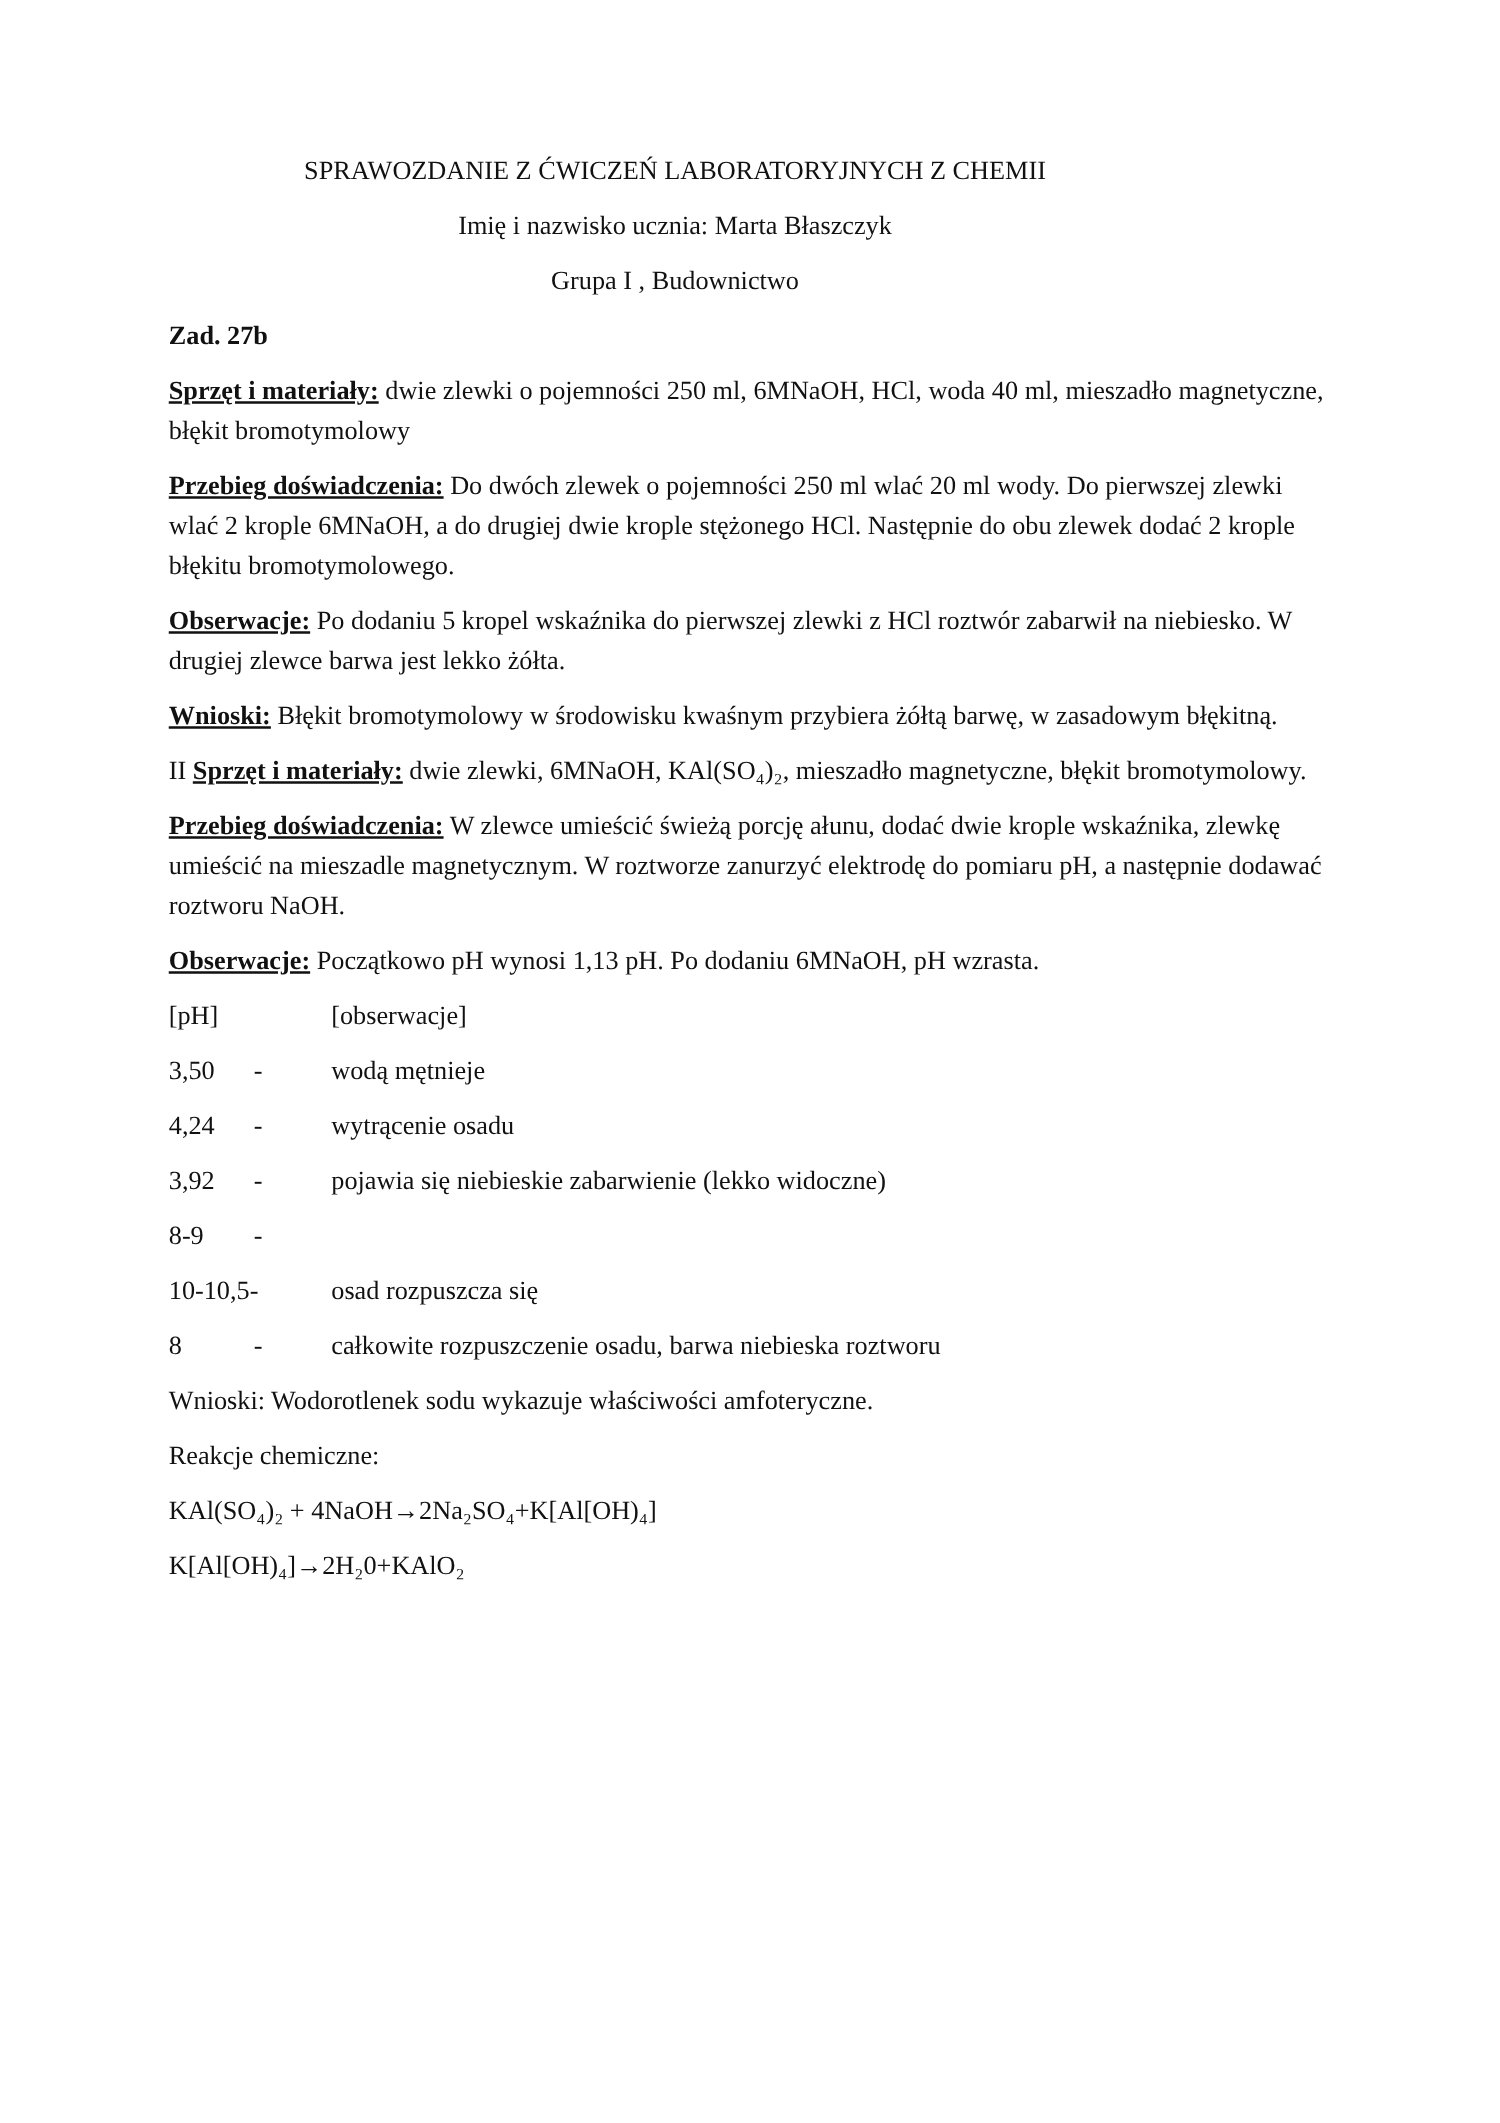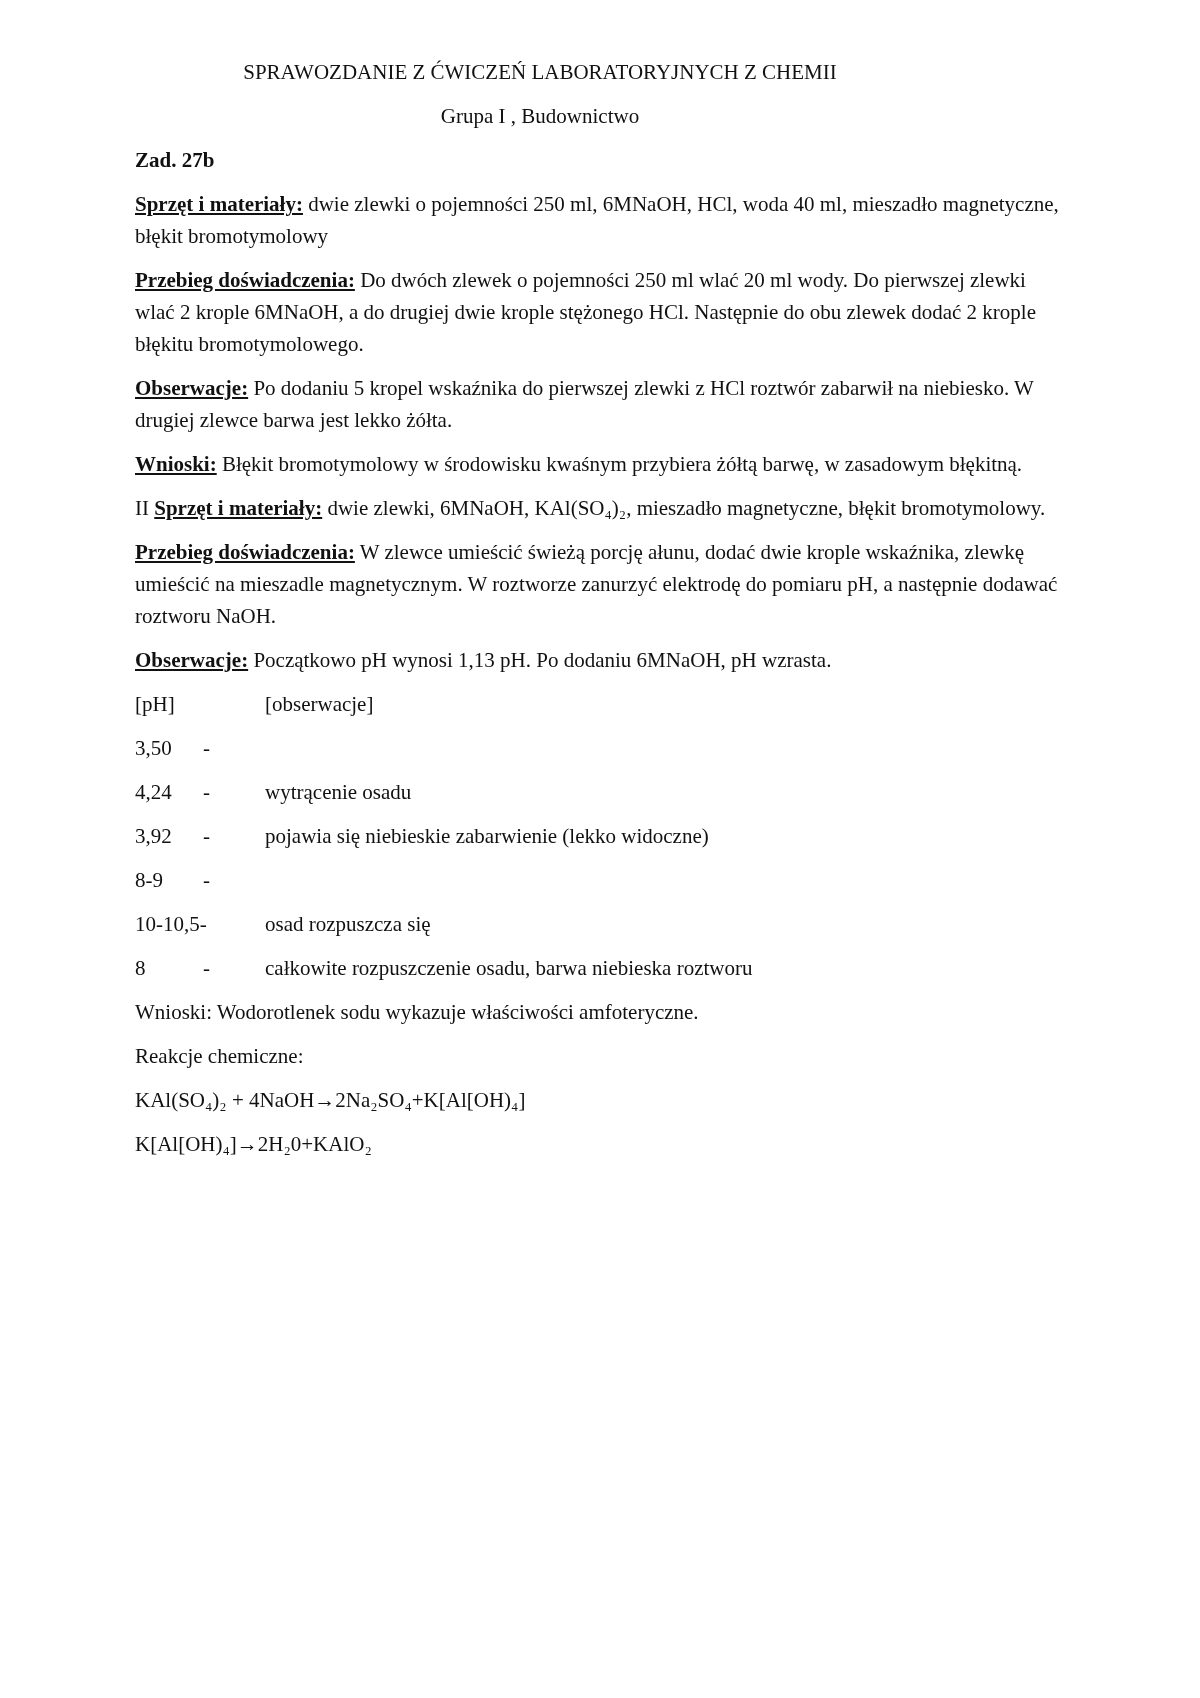--- a/index.html
+++ b/index.html
@@ -9,39 +9,40 @@
     color: #111111;
     font-family: "Liberation Serif", "DejaVu Serif", serif;
     font-size: 21px;
     line-height: 32px;
     -webkit-font-smoothing: antialiased;
   }
   .page {
     box-sizing: border-box;
     width: 1200px;
     height: 1698px;
-    padding: 56px 130px 40px 135px;
+    padding: 120px 130px 40px 135px;
     background: #ffffff;
     overflow: hidden;
   }
   p { margin: 0 0 12px 0; white-space: pre-wrap; }
   .centered { text-align: center; width: 810px; }
   .hlabel { font-weight: bold; text-decoration: underline; }
   .task { font-weight: bold; }
   .ph-row { display: flex; margin-bottom: 12px; }
   .ph-c1 { width: 68px; flex: none; white-space: nowrap; }
   .ph-c2 { width: 62px; flex: none; }
   .ph-c3 { flex: 1; }
 </style>
 </head>
 <body>
 
 <div class="page">
 
   <p class="centered">SPRAWOZDANIE Z ĆWICZEŃ LABORATORYJNYCH Z CHEMII</p>
+  <p class="centered">Imię i nazwisko ucznia: Marta Błaszczyk</p>
   <p class="centered">Grupa I , Budownictwo</p>
 
   <p class="task">Zad. 27b</p>
 
   <p><span class="hlabel">Sprzęt i materiały:</span><span> dwie zlewki o pojemności 250 ml, 6MNaOH, HCl, woda 40 ml, mieszadło magnetyczne, błękit bromotymolowy</span></p>
 
   <p><span class="hlabel">Przebieg doświadczenia:</span><span> Do dwóch zlewek o pojemności 250 ml wlać 20 ml wody. Do pierwszej zlewki wlać 2 krople 6MNaOH, a do drugiej dwie krople stężonego HCl. Następnie do obu zlewek dodać 2 krople błękitu bromotymolowego.</span></p>
 
   <p><span class="hlabel">Obserwacje:</span><span> Po dodaniu 5 kropel wskaźnika do pierwszej zlewki z HCl roztwór zabarwił na niebiesko. W drugiej zlewce barwa jest lekko żółta.</span></p>
 
@@ -55,20 +56,21 @@
 
   <div>
     <div class="ph-row">
       <span class="ph-c1">[pH]</span>
       <span class="ph-c2"></span>
       <span class="ph-c3">[obserwacje]</span>
     </div>
     <div class="ph-row">
       <span class="ph-c1">3,50</span>
       <span class="ph-c2">-</span>
+      <span class="ph-c3">wodą mętnieje</span>
     </div>
     <div class="ph-row">
       <span class="ph-c1">4,24</span>
       <span class="ph-c2">-</span>
       <span class="ph-c3">wytrącenie osadu</span>
     </div>
     <div class="ph-row">
       <span class="ph-c1">3,92</span>
       <span class="ph-c2">-</span>
       <span class="ph-c3">pojawia się niebieskie zabarwienie (lekko widoczne)</span>

